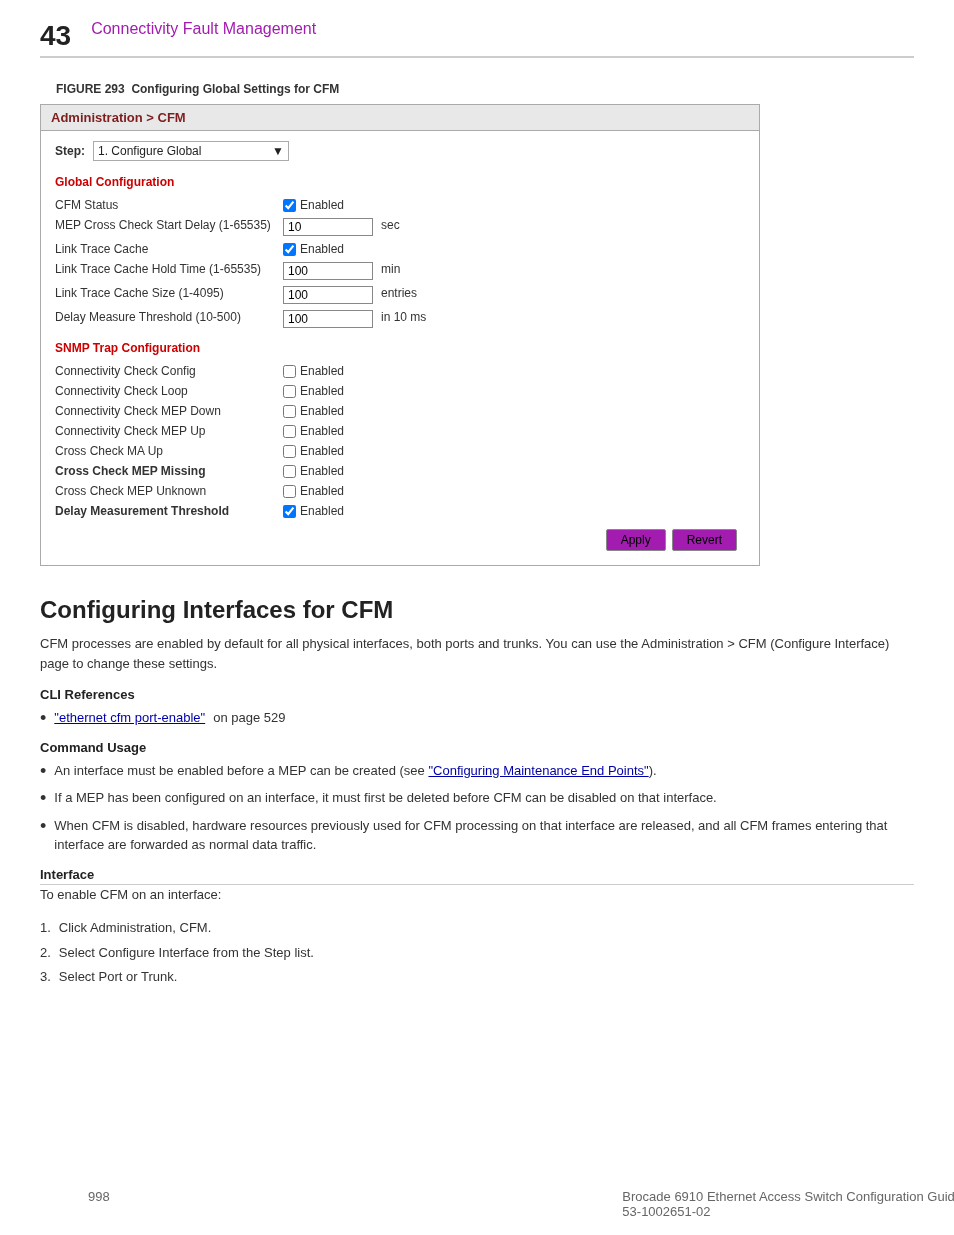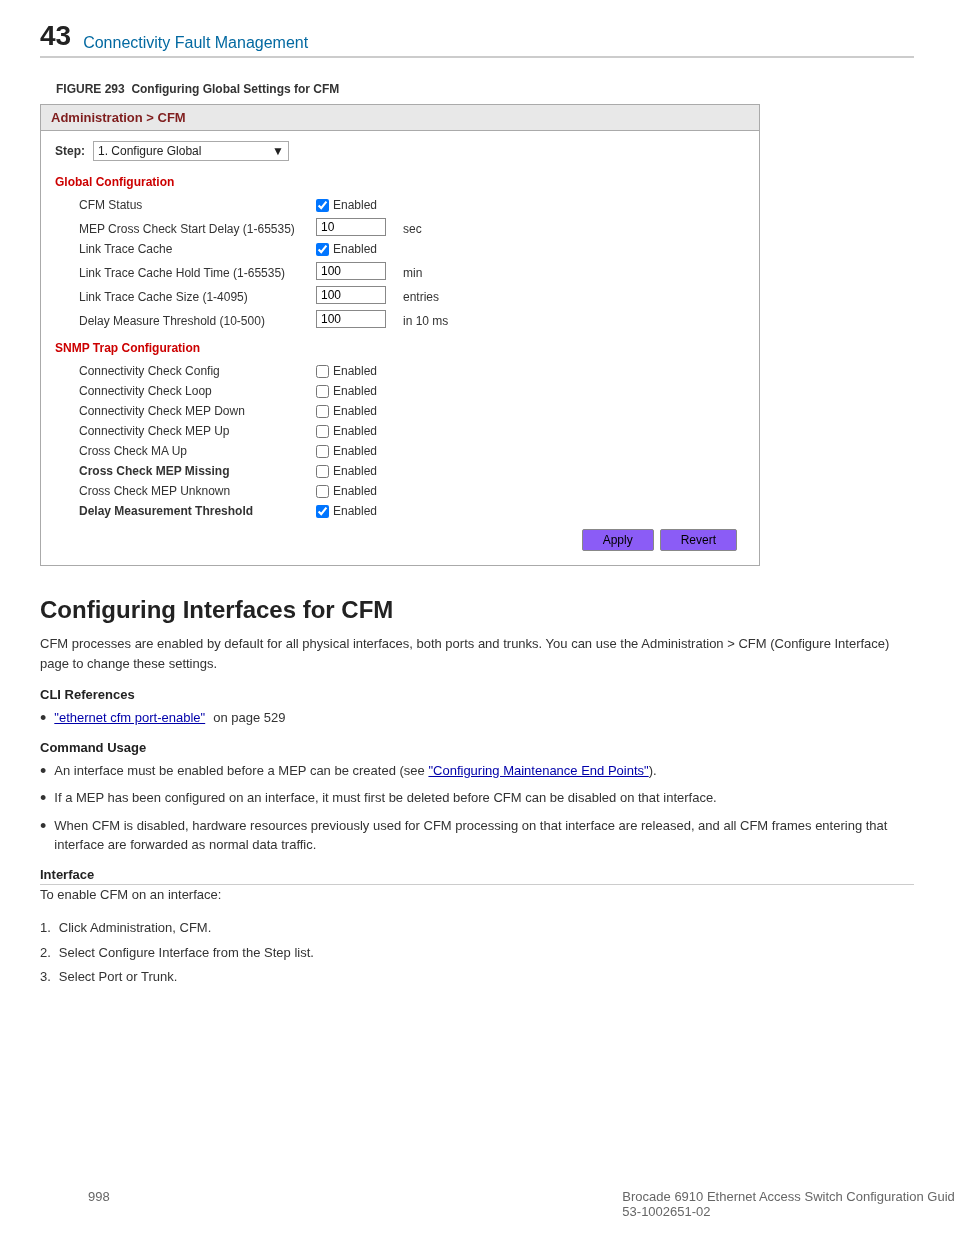--- a/index.html
+++ b/index.html
@@ -9,34 +9,34 @@
       background: #fff;
       color: #222;
       width: 954px;
       min-height: 1235px;
       padding: 20px 40px 30px 40px;
     }
 
     
     .page-header {
       display: flex;
-      align-items: flex-end;
-      gap: 12px;
+      align-items: flex-start;
+      gap: 20px;
       margin-bottom: 24px;
       border-bottom: 2px solid #ccc;
       padding-bottom: 4px;
     }
     .chapter-number {
       font-size: 28px;
       font-weight: bold;
       color: #222;
     }
     .chapter-title {
       font-size: 16px;
-      color: #0369a1;
+      color: #a21caf;
     }
 
     
     .figure-caption {
       font-size: 12px;
       font-weight: bold;
       color: #333;
       margin-bottom: 8px;
       padding-left: 16px;
     }
@@ -89,39 +89,38 @@
       color: #c00;
       font-size: 12px;
       font-weight: bold;
       margin-bottom: 6px;
       margin-top: 4px;
     }
 
     
     .form-row {
       display: flex;
-      align-items: flex-end;
+      align-items: flex-start;
       padding: 3px 0;
-      gap: 17px;
-      margin-left: 24px;
+      gap: 8px;
     }
     .form-row .field-label {
       width: 220px;
       font-size: 12px;
       color: #333;
       flex-shrink: 0;
     }
     .form-row .field-label.bold {
       font-weight: bold;
     }
     .field-input {
       border: 1px solid #888;
       padding: 1px 4px;
       font-size: 12px;
-      width: 70px;
+      width: 90px;
     }
     .field-unit {
       font-size: 12px;
       color: #333;
     }
     .checkbox-area {
       display: flex;
       align-items: center;
       gap: 4px;
       font-size: 12px;
@@ -132,24 +131,24 @@
     }
 
     
     .button-row {
       display: flex;
       justify-content: flex-end;
       gap: 6px;
       padding: 8px 8px 4px 0;
     }
     .btn {
-      padding: 3px 20px;
+      padding: 3px 14px;
       font-size: 12px;
       border: 1px solid #888;
-      background: #8b5cf6;
+      background: #a21caf;
       cursor: pointer;
       border-radius: 2px;
     }
 
     
     .main-heading {
       font-size: 24px;
       font-weight: bold;
       color: #222;
       margin-bottom: 10px;

